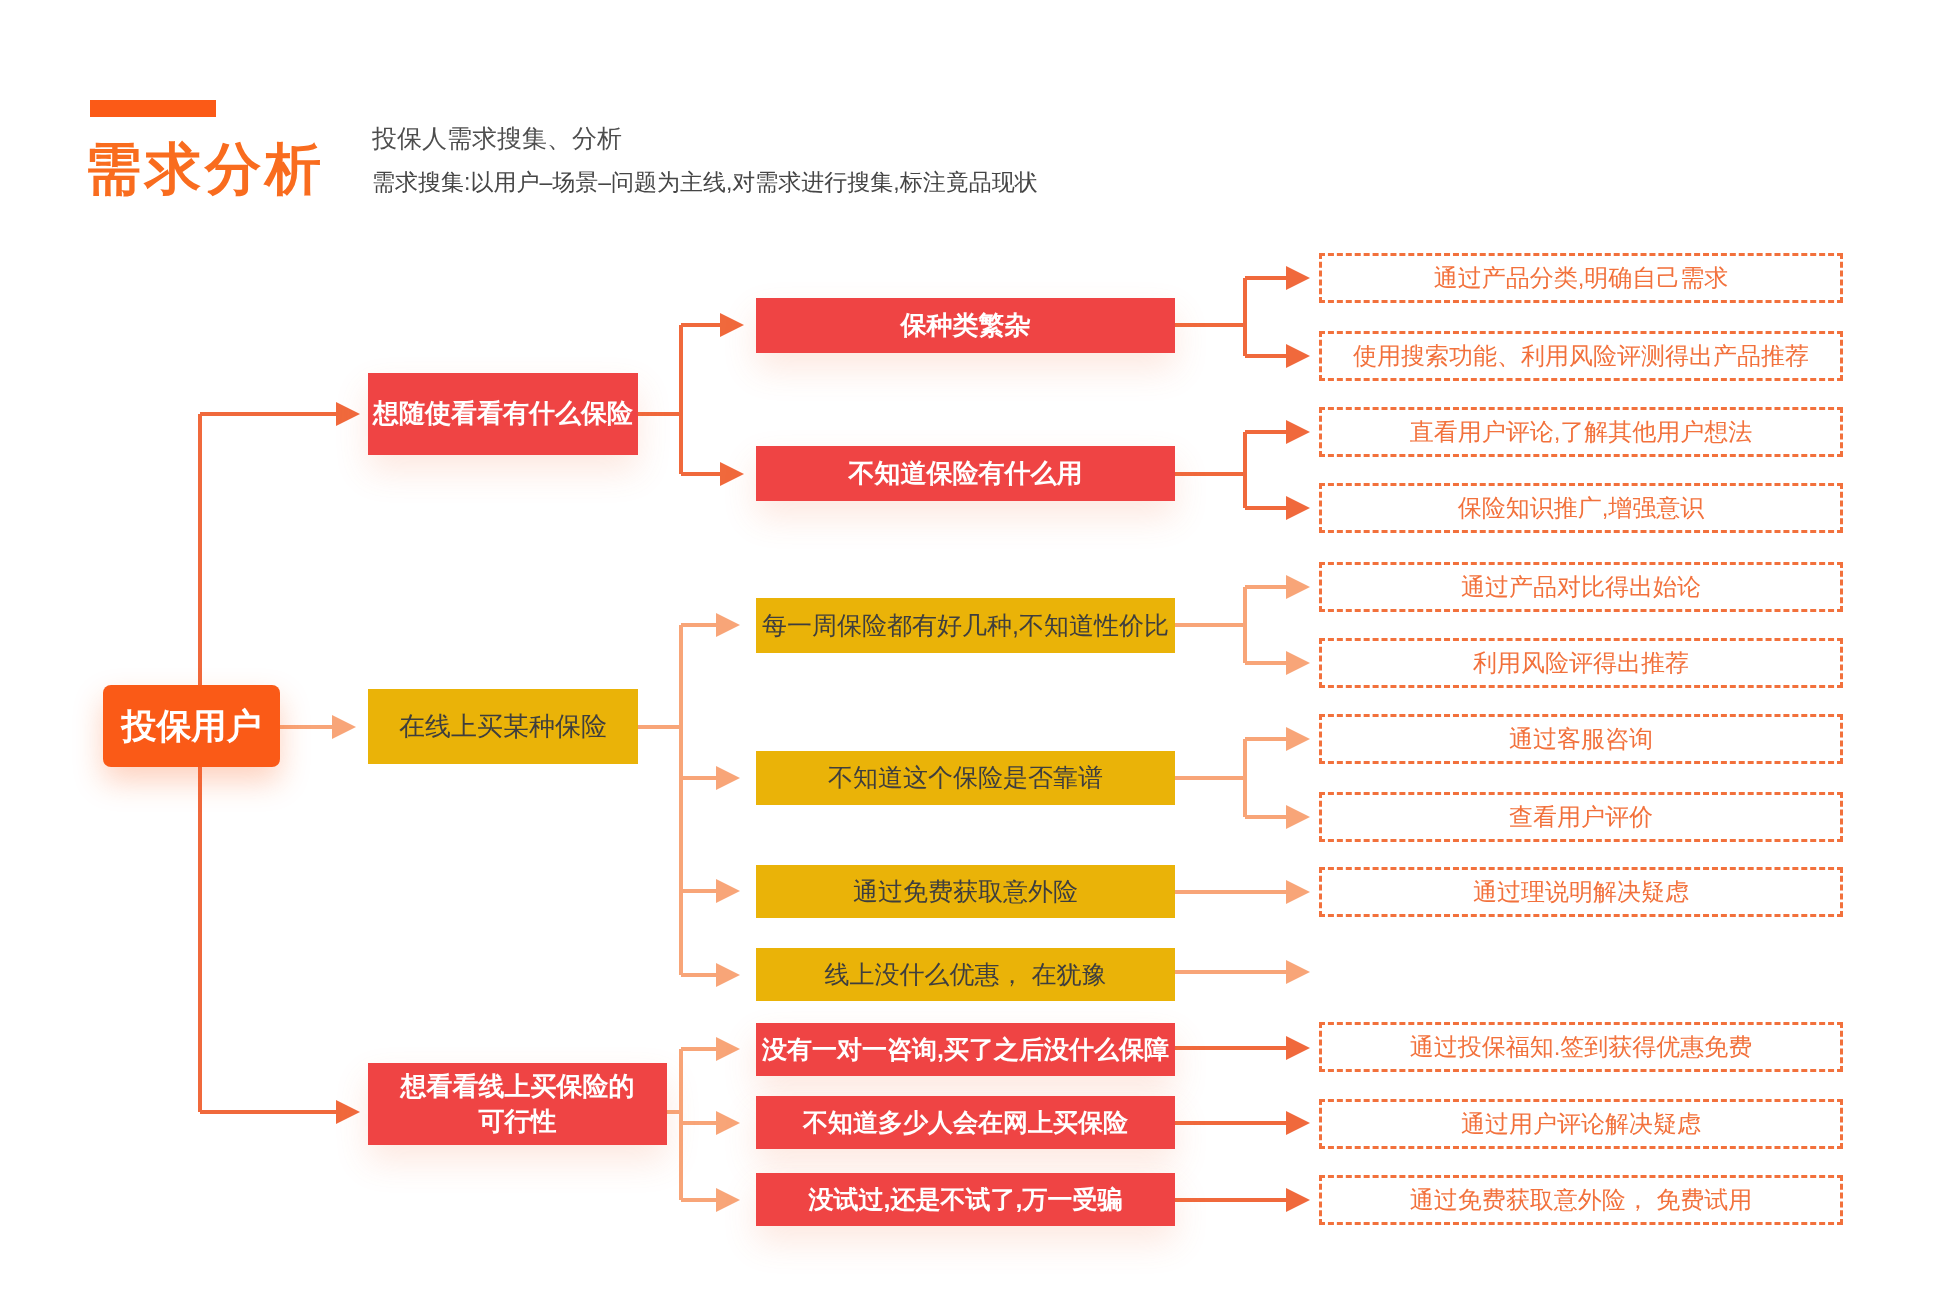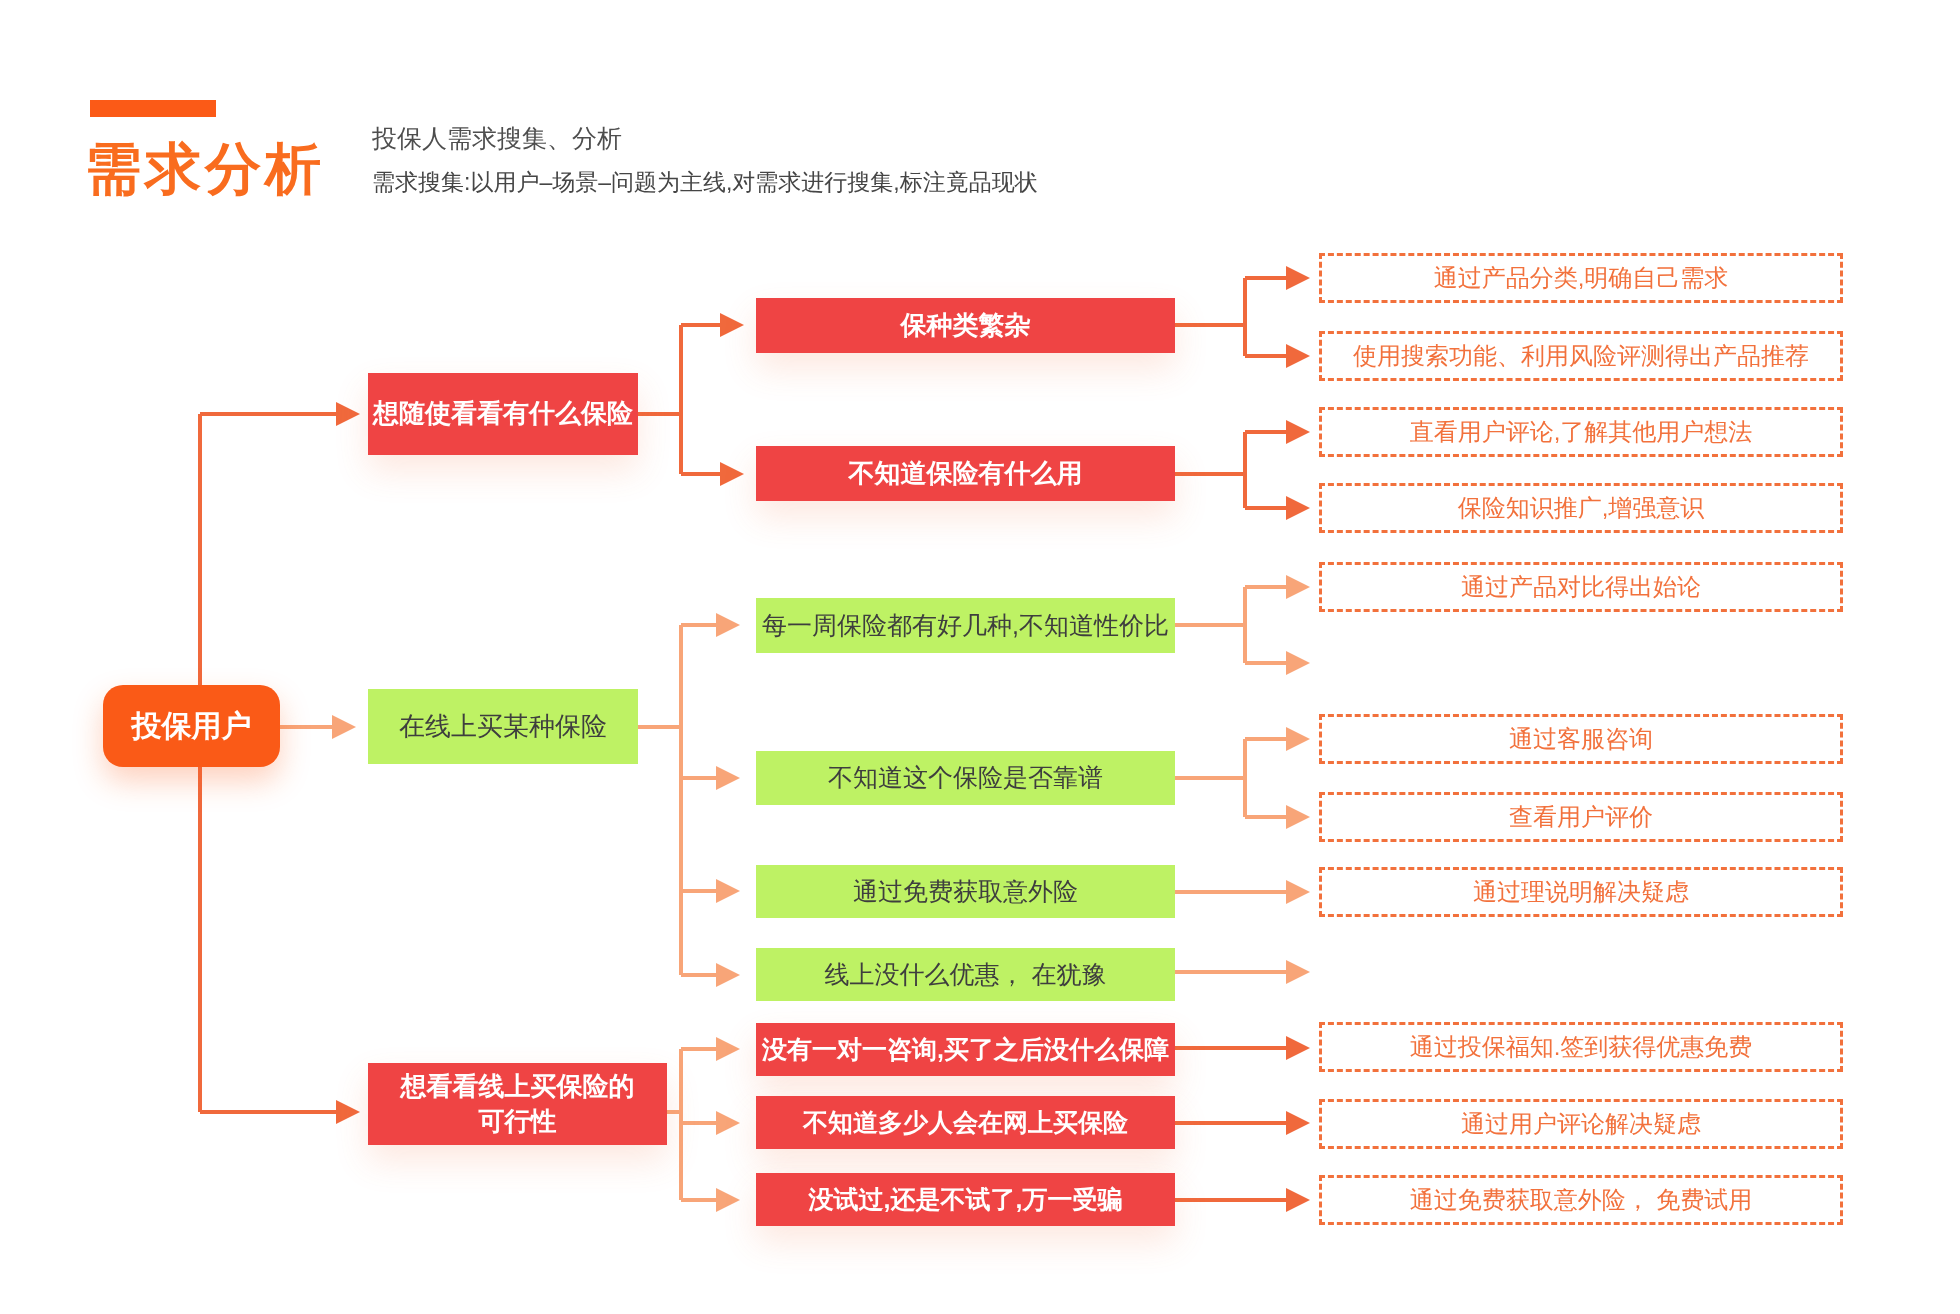--- a/index.html
+++ b/index.html
@@ -12,23 +12,23 @@
   .accent-bar{position:absolute;left:90px;top:55px;width:126px;height:17px;background:#FB5A17;}
   .page-title{position:absolute;left:85px;top:96px;font-size:56px;font-weight:900;color:#F96C1E;letter-spacing:4px;line-height:1;}
   .sub1{position:absolute;left:372px;top:78px;font-size:25px;color:#4E4E4E;line-height:1.2;}
   .sub2{position:absolute;left:372px;top:124px;font-size:23px;color:#454545;line-height:1.2;}
   
   .box{position:absolute;display:flex;align-items:center;justify-content:center;text-align:center;
        box-sizing:border-box;line-height:1.35;white-space:nowrap;}
   .wrap{white-space:normal;}
   .solid{background:#ef4444;color:#ffffff;font-weight:600;font-size:26px;
          box-shadow:0 16px 34px rgba(244,113,60,0.16);}
-  .bright{background:#FA5A17;border-radius:20px;font-weight:700;font-size:30px;
+  .bright{background:#FA5A17;border-radius:8px;font-weight:700;font-size:35px;
           box-shadow:0 14px 30px rgba(250,90,23,0.28);}
-  .pink{background:#bef264;color:#3E3E3E;font-size:26px;}
+  .pink{background:#eab308;color:#3E3E3E;font-size:26px;}
   .p3{font-size:25px;}
   .dashed{border:3px dashed #F2713C;color:#F2713C;font-size:24px;background:#ffffff;}
   svg.wires{position:absolute;left:0;top:0;}
 </style>
 </head>
 <body>
 
 <div id="stage">
 
   <div class="accent-bar"></div>
@@ -107,20 +107,21 @@
   <div class="box pink p3" style="left:756px;top:903px;width:419px;height:53px">线上没什么优惠， 在犹豫</div>
   <div class="box solid p3" style="left:756px;top:978px;width:419px;height:53px">没有一对一咨询,买了之后没什么保障</div>
   <div class="box solid p3" style="left:756px;top:1051px;width:419px;height:53px">不知道多少人会在网上买保险</div>
   <div class="box solid p3" style="left:756px;top:1128px;width:419px;height:53px">没试过,还是不试了,万一受骗</div>
 
   <div class="box dashed" style="left:1319px;top:208px;width:524px;height:50px">通过产品分类,明确自己需求</div>
   <div class="box dashed" style="left:1319px;top:286px;width:524px;height:50px">使用搜索功能、利用风险评测得出产品推荐</div>
   <div class="box dashed" style="left:1319px;top:362px;width:524px;height:50px">直看用户评论,了解其他用户想法</div>
   <div class="box dashed" style="left:1319px;top:438px;width:524px;height:50px">保险知识推广,增强意识</div>
   <div class="box dashed" style="left:1319px;top:517px;width:524px;height:50px">通过产品对比得出始论</div>
+  <div class="box dashed" style="left:1319px;top:593px;width:524px;height:50px">利用风险评得出推荐</div>
   <div class="box dashed" style="left:1319px;top:669px;width:524px;height:50px">通过客服咨询</div>
   <div class="box dashed" style="left:1319px;top:747px;width:524px;height:50px">查看用户评价</div>
   <div class="box dashed" style="left:1319px;top:822px;width:524px;height:50px">通过理说明解决疑虑</div>
   <div class="box dashed" style="left:1319px;top:977px;width:524px;height:50px">通过投保福知.签到获得优惠免费</div>
   <div class="box dashed" style="left:1319px;top:1054px;width:524px;height:50px">通过用户评论解决疑虑</div>
   <div class="box dashed" style="left:1319px;top:1130px;width:524px;height:50px">通过免费获取意外险， 免费试用</div>
 
 </div>
 
 </body></html>

